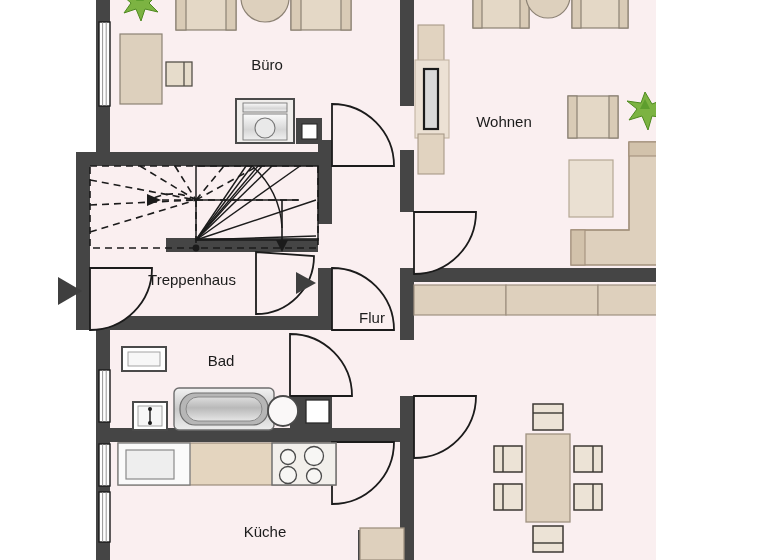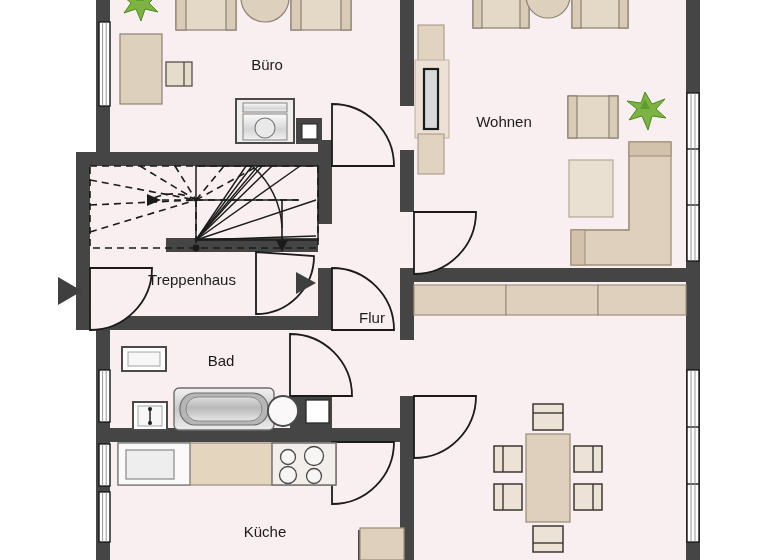--- a/index.html
+++ b/index.html
@@ -5,21 +5,21 @@
   html, body {
     margin: 0;
     padding: 0;
     background: #ffffff;
   }
   body {
     font-family: "Liberation Sans", sans-serif;
   }
   #plan-root {
     position: relative;
-    width: 768px;
+    width: 656px;
     height: 560px;
     background: #be185d;
     overflow: hidden;
   }
   #plan-svg {
     position: absolute;
     top: 0;
     left: 0;
     width: 768px;
     height: 560px;

